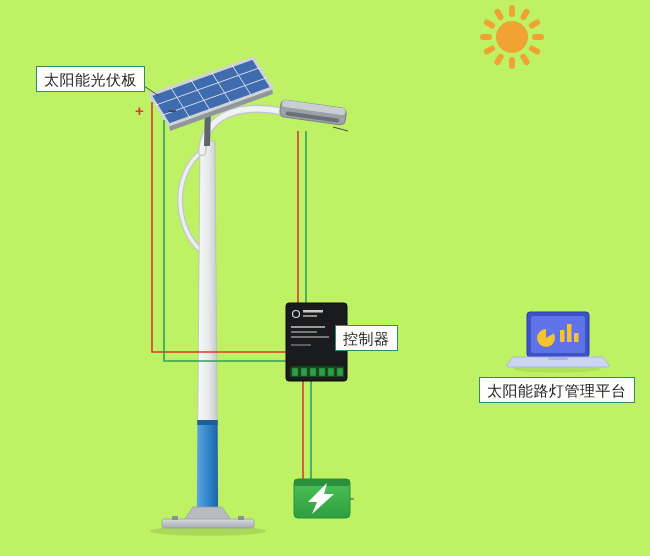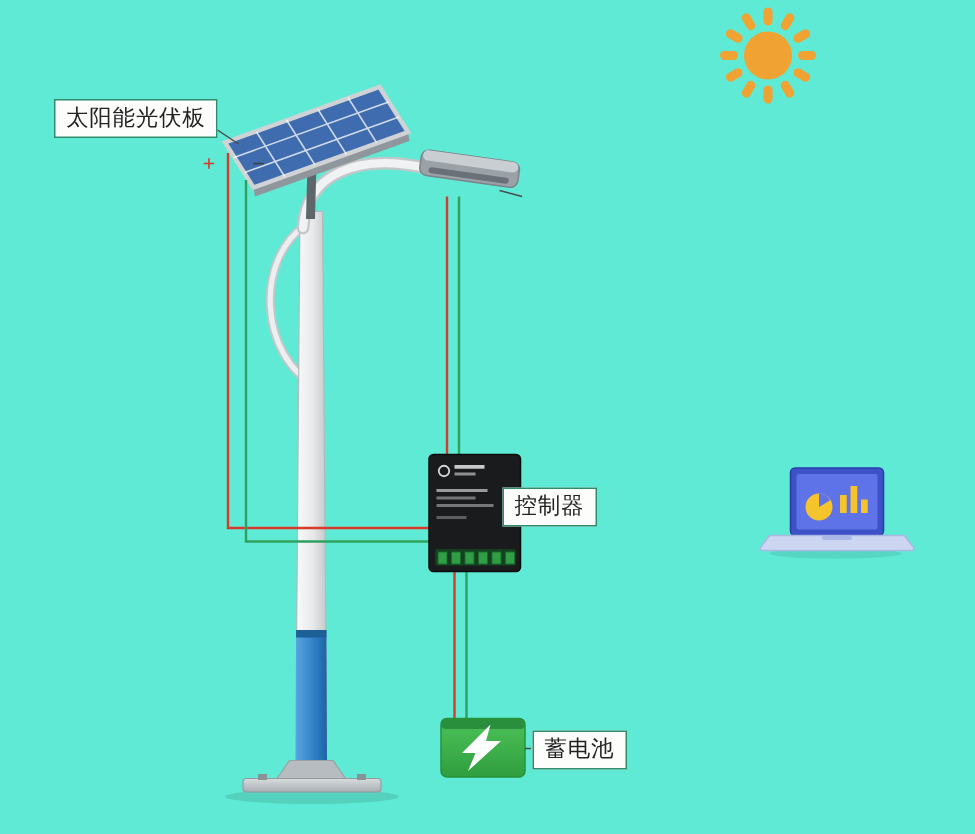--- a/index.html
+++ b/index.html
@@ -1,17 +1,17 @@
 <!DOCTYPE html>
 <html><head>
 <meta charset="utf-8">
 <style>
   html,body{margin:0;padding:0;}
-  .stage{position:relative;width:650px;height:556px;background:#5eead4;
-         font-family:Liberation Serif, serif;overflow:hidden;}
+  .stage{position:relative;width:650px;height:556px;background:#bef264;
+         font-family:Liberation Sans, sans-serif;overflow:hidden;}
   .stage svg{position:absolute;left:0;top:0;}
   .label{position:absolute;background:#fdfdfc;border:1px solid #2f8b6e;color:#232323;
          font-size:15px;line-height:1;padding:5px 7px 4px;white-space:nowrap;letter-spacing:.5px;}
   .sym{position:absolute;font-size:15px;font-weight:bold;line-height:1;}
   .sym-plus{color:#d93a2b;}
   .sym-minus{color:#3e3e3e;}
 </style>
 </head>
 <body>
 
@@ -156,18 +156,18 @@
     <g stroke="#4a4a4a" stroke-width="1">
       <line x1="144" y1="86" x2="159" y2="96"></line>
       <line x1="348" y1="131" x2="333" y2="127"></line>
       <line x1="353" y1="337" x2="347" y2="337"></line>
       <line x1="354" y1="499" x2="350" y2="499"></line>
     </g>
   </svg>
 
   <div class="label" style="left:36px;top:66px">太阳能光伏板</div>
   <div class="label" style="left:335px;top:325px">控制器</div>
-  <div class="label" style="left:355px;top:487px">蓄电池</div>
+  <div class="label" style="left:479px;top:377px">太阳能路灯管理平台</div>
 
   <span class="sym sym-plus" style="left:135px;top:103px">+</span>
   <span class="sym sym-minus" style="left:168px;top:103px">−</span>
 
 </div>
 
 </body></html>

